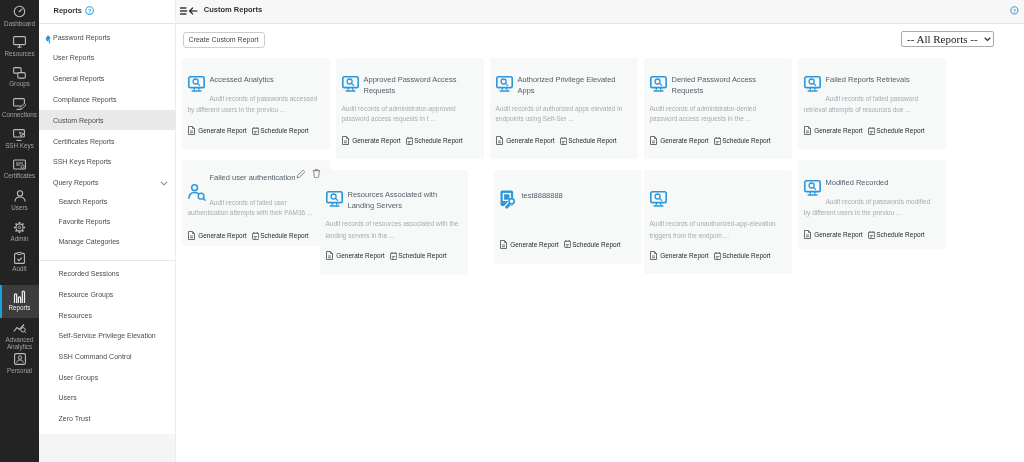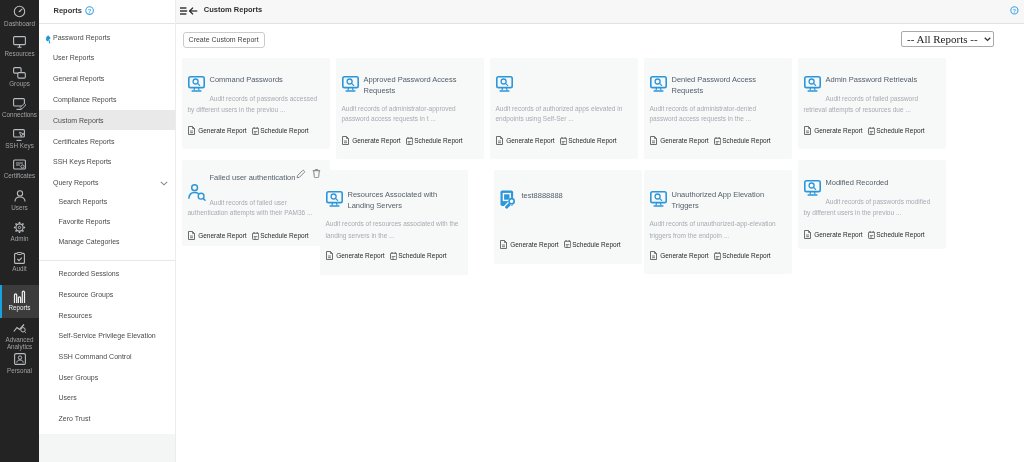--- a/index.html
+++ b/index.html
@@ -219,21 +219,21 @@
 <div class="card" style="left:0px;top:0px;height:90.5px">
         <div class="cicon" style="top:17.5px">
           <svg width="17" height="16" viewBox="0 0 17 16" style="">
             <rect x="0.8" y="0.8" width="15.4" height="10.8" rx="1.7" fill="none" stroke="#2b96da" stroke-width="1.6"></rect>
             <circle cx="7.6" cy="5.5" r="2.5" fill="none" stroke="#2b96da" stroke-width="1.3"></circle>
             <path d="M9.5 7.4 L11.6 9.4" stroke="#2b96da" stroke-width="1.3" stroke-linecap="round"></path>
             <path d="M6.6 12 L5.9 14.3 M10.4 12 L11.1 14.3" stroke="#2b96da" stroke-width="1.2"></path>
             <path d="M4.1 14.9 H12.9" stroke="#2b96da" stroke-width="1.5" stroke-linecap="round"></path>
           </svg>
         </div>
-        <div class="ct" style="top:17px">Command Passwords</div>
+        <div class="ct" style="top:17px">Accessed Analytics</div>
         <div class="cd" style="left:27.5px;top:35px">Audit records of passwords accessed</div>
         <div class="cd" style="left:5.5px;top:46px">by different users in the previou ...</div>
         <div class="cf" style="top:68px;width:136px">
           <span style="left:0;top:0">
             <svg width="7" height="9" viewBox="0 0 7 9" style="">
               <path d="M0.5 0.5 h4 l2 2 v6 h-6 z" fill="none" stroke="#5a5d60" stroke-width="0.9"></path>
               <path d="M4.5 0.5 v2 h2" fill="none" stroke="#5a5d60" stroke-width="0.8"></path>
               <path d="M2 5 h3 M2 6.7 h3" stroke="#5a5d60" stroke-width="0.8"></path>
             </svg>
           </span>
@@ -283,20 +283,21 @@
 <div class="card" style="left:308px;top:0px;height:100.5px">
         <div class="cicon" style="top:17.5px">
           <svg width="17" height="16" viewBox="0 0 17 16" style="">
             <rect x="0.8" y="0.8" width="15.4" height="10.8" rx="1.7" fill="none" stroke="#2b96da" stroke-width="1.6"></rect>
             <circle cx="7.6" cy="5.5" r="2.5" fill="none" stroke="#2b96da" stroke-width="1.3"></circle>
             <path d="M9.5 7.4 L11.6 9.4" stroke="#2b96da" stroke-width="1.3" stroke-linecap="round"></path>
             <path d="M6.6 12 L5.9 14.3 M10.4 12 L11.1 14.3" stroke="#2b96da" stroke-width="1.2"></path>
             <path d="M4.1 14.9 H12.9" stroke="#2b96da" stroke-width="1.5" stroke-linecap="round"></path>
           </svg>
         </div>
+        <div class="ct" style="top:17px">Authorized Privilege Elevated<br>Apps</div>
         <div class="cd" style="left:5.5px;top:45px">Audit records of authorized apps elevated in</div>
         <div class="cd" style="left:5.5px;top:54.7px">endpoints using Self-Ser ...</div>
         <div class="cf" style="top:78px;width:136px">
           <span style="left:0;top:0">
             <svg width="7" height="9" viewBox="0 0 7 9" style="">
               <path d="M0.5 0.5 h4 l2 2 v6 h-6 z" fill="none" stroke="#5a5d60" stroke-width="0.9"></path>
               <path d="M4.5 0.5 v2 h2" fill="none" stroke="#5a5d60" stroke-width="0.8"></path>
               <path d="M2 5 h3 M2 6.7 h3" stroke="#5a5d60" stroke-width="0.8"></path>
             </svg>
           </span>
@@ -346,21 +347,21 @@
 <div class="card" style="left:616px;top:0px;height:90.5px">
         <div class="cicon" style="top:17.5px">
           <svg width="17" height="16" viewBox="0 0 17 16" style="">
             <rect x="0.8" y="0.8" width="15.4" height="10.8" rx="1.7" fill="none" stroke="#2b96da" stroke-width="1.6"></rect>
             <circle cx="7.6" cy="5.5" r="2.5" fill="none" stroke="#2b96da" stroke-width="1.3"></circle>
             <path d="M9.5 7.4 L11.6 9.4" stroke="#2b96da" stroke-width="1.3" stroke-linecap="round"></path>
             <path d="M6.6 12 L5.9 14.3 M10.4 12 L11.1 14.3" stroke="#2b96da" stroke-width="1.2"></path>
             <path d="M4.1 14.9 H12.9" stroke="#2b96da" stroke-width="1.5" stroke-linecap="round"></path>
           </svg>
         </div>
-        <div class="ct" style="top:17px">Admin Password Retrievals</div>
+        <div class="ct" style="top:17px">Failed Reports Retrievals</div>
         <div class="cd" style="left:27.5px;top:35px">Audit records of failed password</div>
         <div class="cd" style="left:5.5px;top:46px">retrieval attempts of resources due ...</div>
         <div class="cf" style="top:68px;width:136px">
           <span style="left:0;top:0">
             <svg width="7" height="9" viewBox="0 0 7 9" style="">
               <path d="M0.5 0.5 h4 l2 2 v6 h-6 z" fill="none" stroke="#5a5d60" stroke-width="0.9"></path>
               <path d="M4.5 0.5 v2 h2" fill="none" stroke="#5a5d60" stroke-width="0.8"></path>
               <path d="M2 5 h3 M2 6.7 h3" stroke="#5a5d60" stroke-width="0.8"></path>
             </svg>
           </span>
@@ -484,21 +485,20 @@
 <div class="card" style="left:462px;top:111.5px;height:104px">
         <div class="cicon" style="top:21.5px">
           <svg width="17" height="16" viewBox="0 0 17 16" style="">
             <rect x="0.8" y="0.8" width="15.4" height="10.8" rx="1.7" fill="none" stroke="#2b96da" stroke-width="1.6"></rect>
             <circle cx="7.6" cy="5.5" r="2.5" fill="none" stroke="#2b96da" stroke-width="1.3"></circle>
             <path d="M9.5 7.4 L11.6 9.4" stroke="#2b96da" stroke-width="1.3" stroke-linecap="round"></path>
             <path d="M6.6 12 L5.9 14.3 M10.4 12 L11.1 14.3" stroke="#2b96da" stroke-width="1.2"></path>
             <path d="M4.1 14.9 H12.9" stroke="#2b96da" stroke-width="1.5" stroke-linecap="round"></path>
           </svg>
         </div>
-        <div class="ct" style="top:20.5px">Unauthorized App Elevation<br>Triggers</div>
         <div class="cd" style="left:5.5px;top:48.8px">Audit records of unauthorized-app-elevation</div>
         <div class="cd" style="left:5.5px;top:60.3px">triggers from the endpoin ...</div>
         <div class="cf" style="top:81.5px;width:136px">
           <span style="left:0;top:0">
             <svg width="7" height="9" viewBox="0 0 7 9" style="">
               <path d="M0.5 0.5 h4 l2 2 v6 h-6 z" fill="none" stroke="#5a5d60" stroke-width="0.9"></path>
               <path d="M4.5 0.5 v2 h2" fill="none" stroke="#5a5d60" stroke-width="0.8"></path>
               <path d="M2 5 h3 M2 6.7 h3" stroke="#5a5d60" stroke-width="0.8"></path>
             </svg>
           </span>

